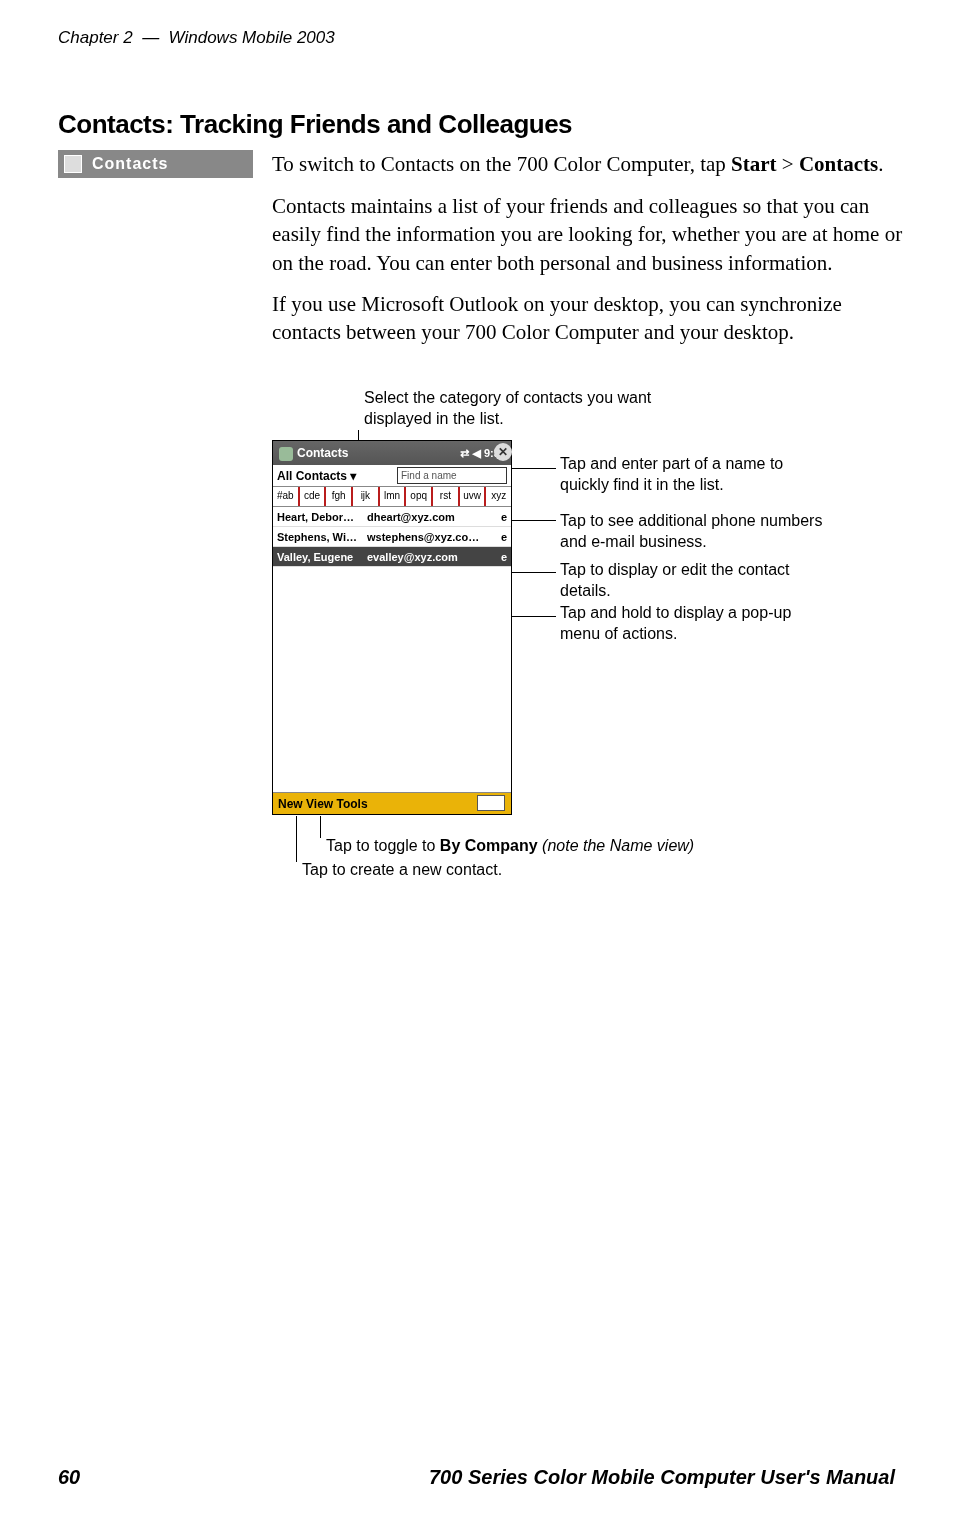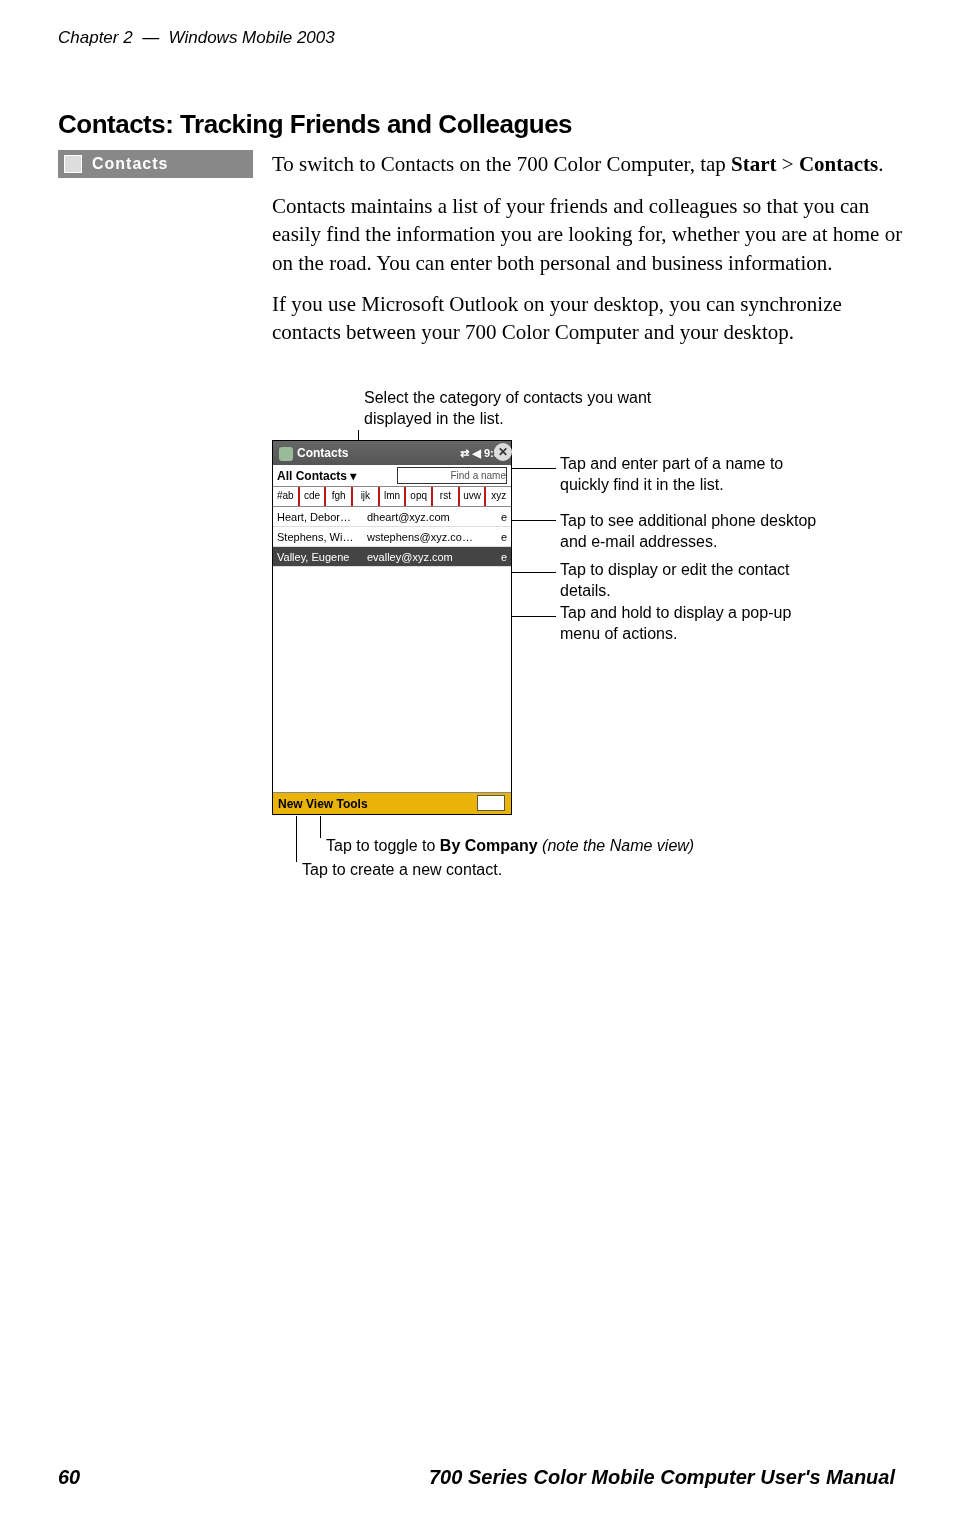--- a/index.html
+++ b/index.html
@@ -110,40 +110,40 @@
     .device .titlebar .status {
       position: absolute; right: 5px; top: 0; font-size: 11px;
     }
     .device .titlebar .closebtn {
       position: absolute; right: -1px; top: 2px;
       width: 18px; height: 18px; border-radius: 50%;
       background: #ddd; color: #333; text-align: center; line-height: 18px; font-size: 12px;
     }
     .device .filterrow {
       height: 22px; border-bottom: 1px solid #888;
-      display: flex; align-items: center; padding: 0 4px; gap: 4px; text-align: right;
+      display: flex; align-items: center; padding: 0 4px; gap: 4px;
     }
     .device .category {
       font-weight: bold; font-size: 12px;
     }
     .device .findbox {
       flex: 0 0 auto; margin-left: auto;
       width: 110px; height: 17px; border: 1px solid #333;
       font-size: 10px; padding-left: 3px; line-height: 15px; color: #555;
       background: #fff;
     }
     .device .azrow {
       height: 20px; display: flex; border-bottom: 1px solid #888;
     }
     .device .azcell {
       flex: 1; text-align: center; font-size: 10px; border-right: 2px solid #b91c1c;
       line-height: 18px;
     }
     .device .azcell:last-child { border-right: none; }
-    .device .row { height: 20px; line-height: 20px; border-bottom: 1px solid #ddd; padding: 0 4px; font-weight: normal; font-size: 11px; display:flex; }
+    .device .row { height: 20px; line-height: 20px; border-bottom: 1px solid #ddd; padding: 0 4px; font-weight: bold; font-size: 11px; display:flex; }
     .device .row .c1 { width: 90px; overflow: hidden; white-space: nowrap; }
     .device .row .c2 { flex:1; overflow: hidden; white-space: nowrap; }
     .device .row .c3 { width: 14px; text-align: right; }
     .device .row.sel { background: #444; color: #fff; }
     .device .popup {
       position: absolute; top: 130px; left: 18px; width: 130px;
       background: #fff; border: 1px solid #000; font-size: 11px;
     }
     .device .popup .pitem { padding: 3px 8px; border-bottom: 1px solid #ccc; }
     .device .popup .pitem:first-child { background: #444; color: #fff; font-style: italic; font-weight: bold; }
@@ -209,21 +209,21 @@
 <p class="body-text p1">
   <span>To switch to Contacts on the 700 Color Computer, tap </span><span class="bold">Start</span><span> &gt; </span><span class="bold">Contacts</span><span>.</span>
 </p>
 <p class="body-text p2">Contacts maintains a list of your friends and colleagues so that you can easily find the information you are looking for, whether you are at home or on the road. You can enter both personal and business information.</p>
 <p class="body-text p3">If you use Microsoft Outlook on your desktop, you can synchronize contacts between your 700 Color Computer and your desktop.</p>
 
 <div class="figure-area">
 
   <div class="callout callout-top">Select the category of contacts you want displayed in the list.</div>
   <div class="callout callout-r1">Tap and enter part of a name to quickly find it in the list.</div>
-  <div class="callout callout-r2">Tap to see additional phone desktop and e-mail addresses.</div>
+  <div class="callout callout-r2">Tap to see additional phone numbers and e-mail business.</div>
   <div class="callout callout-r3">Tap to display or edit the contact details.</div>
   <div class="callout callout-r4">Tap and hold to display a pop-up menu of actions.</div>
   <div class="callout callout-b1">
     <span>Tap to toggle to </span><span class="bold">By Company</span><span class="italic"> (note the Name view)</span>
   </div>
   <div class="callout callout-b2">Tap to create a new contact.</div>
 
   <div class="line vline-top"></div>
   <div class="line hline1"></div>
   <div class="line hline2"></div>

